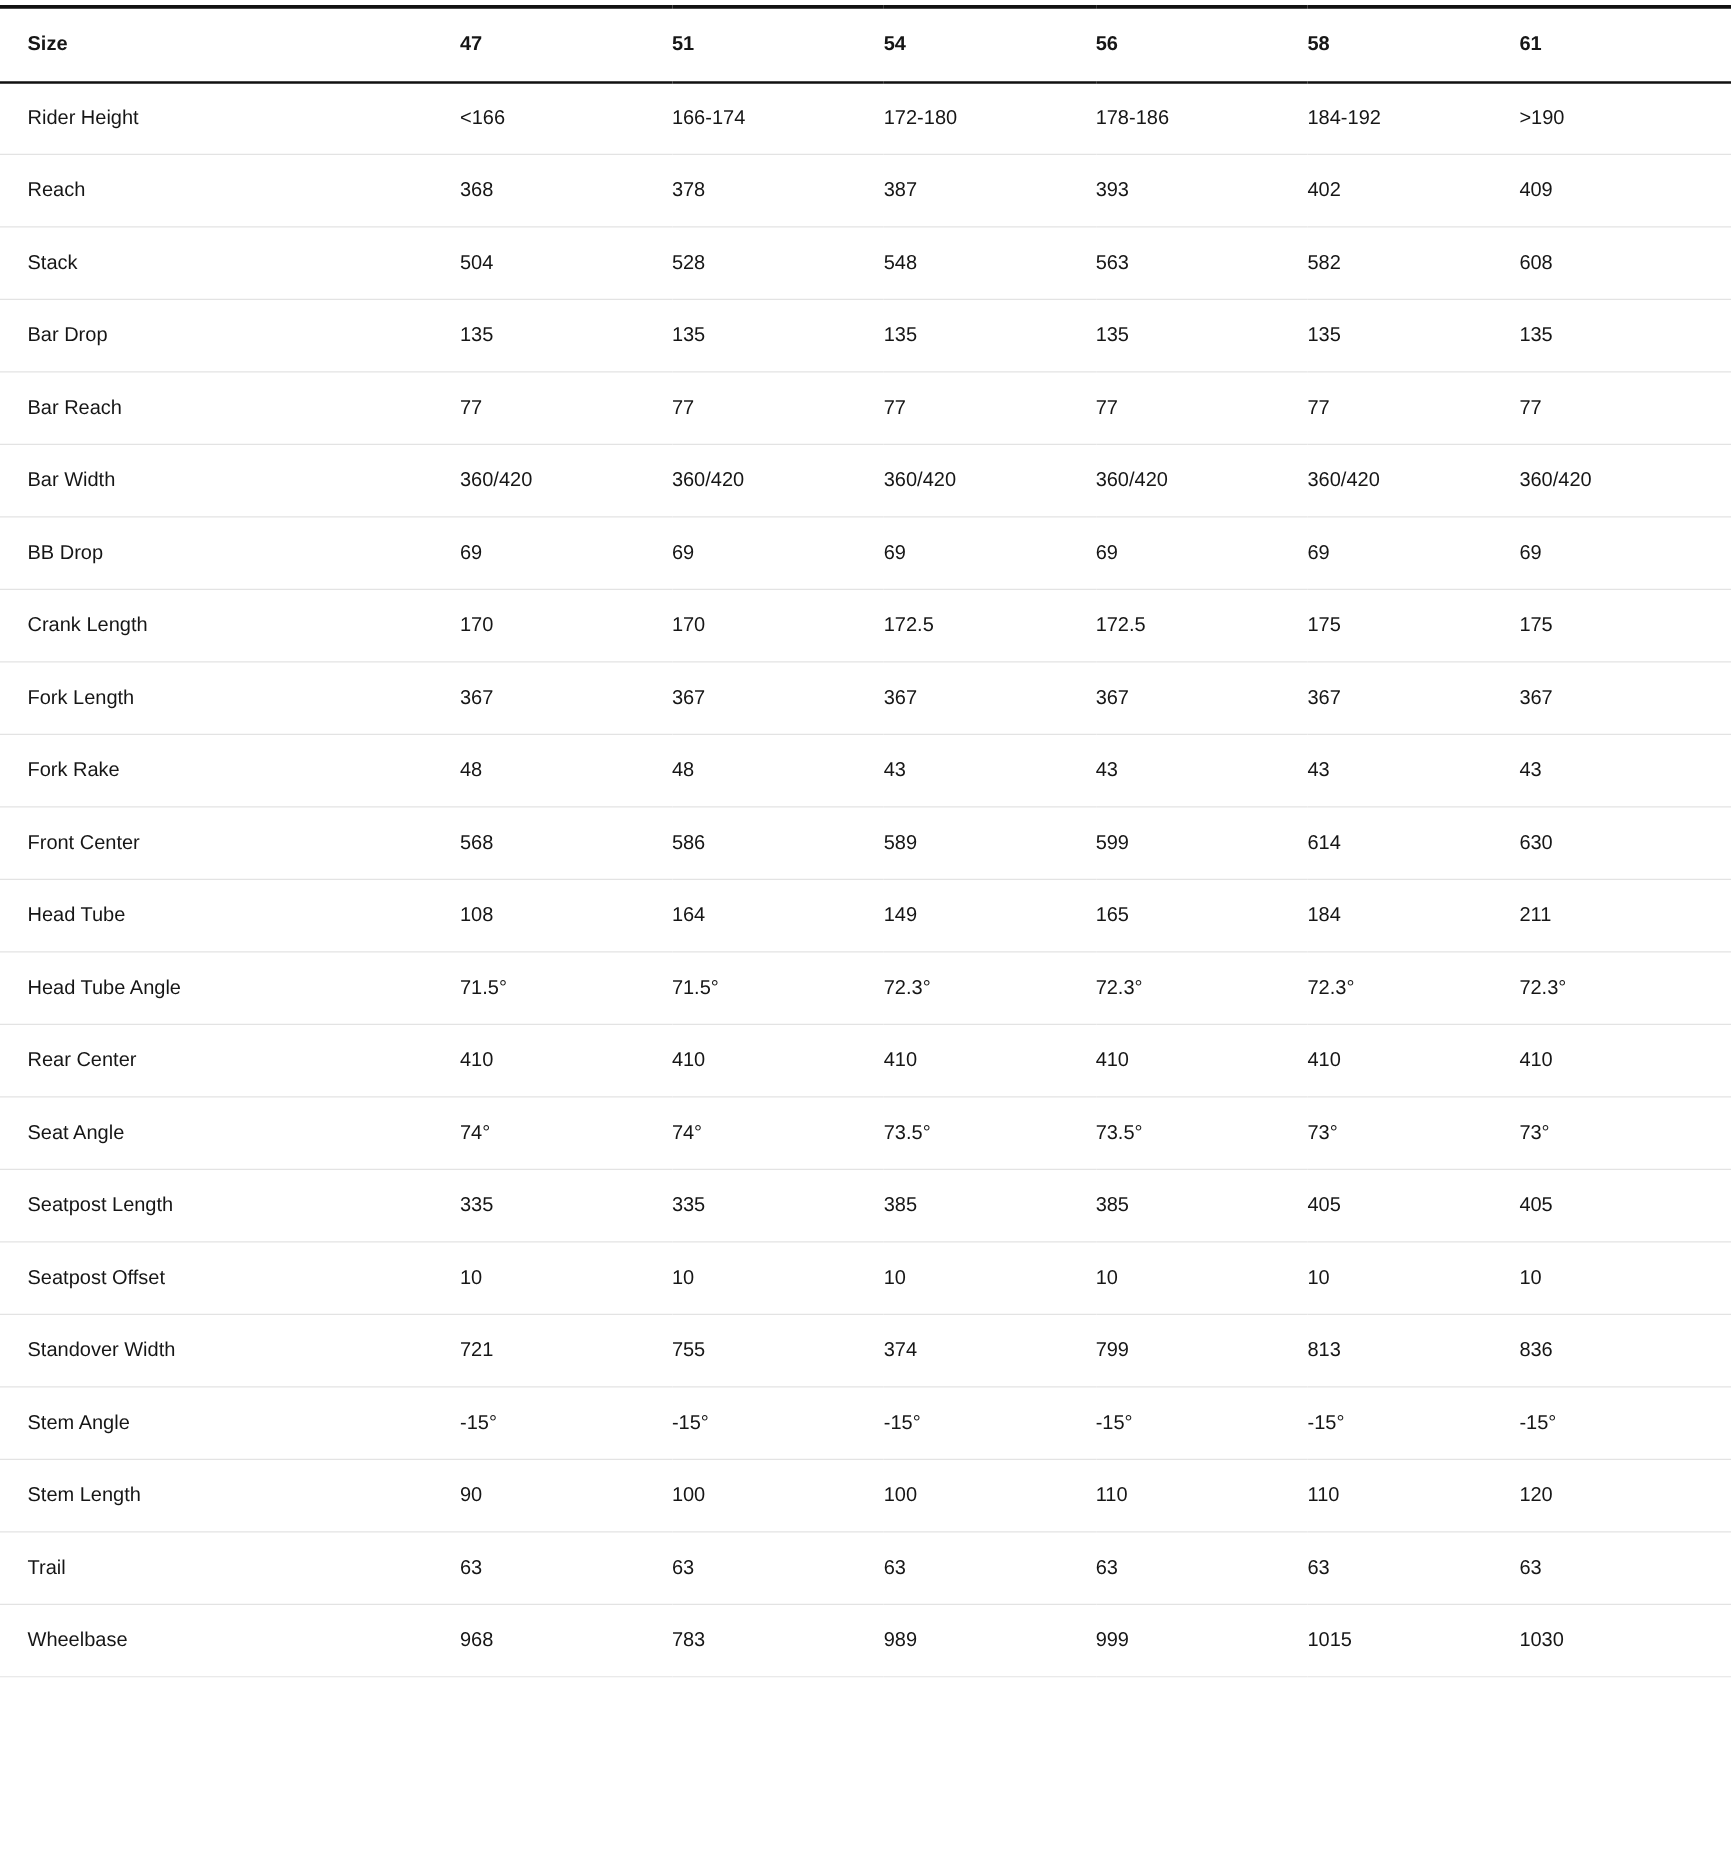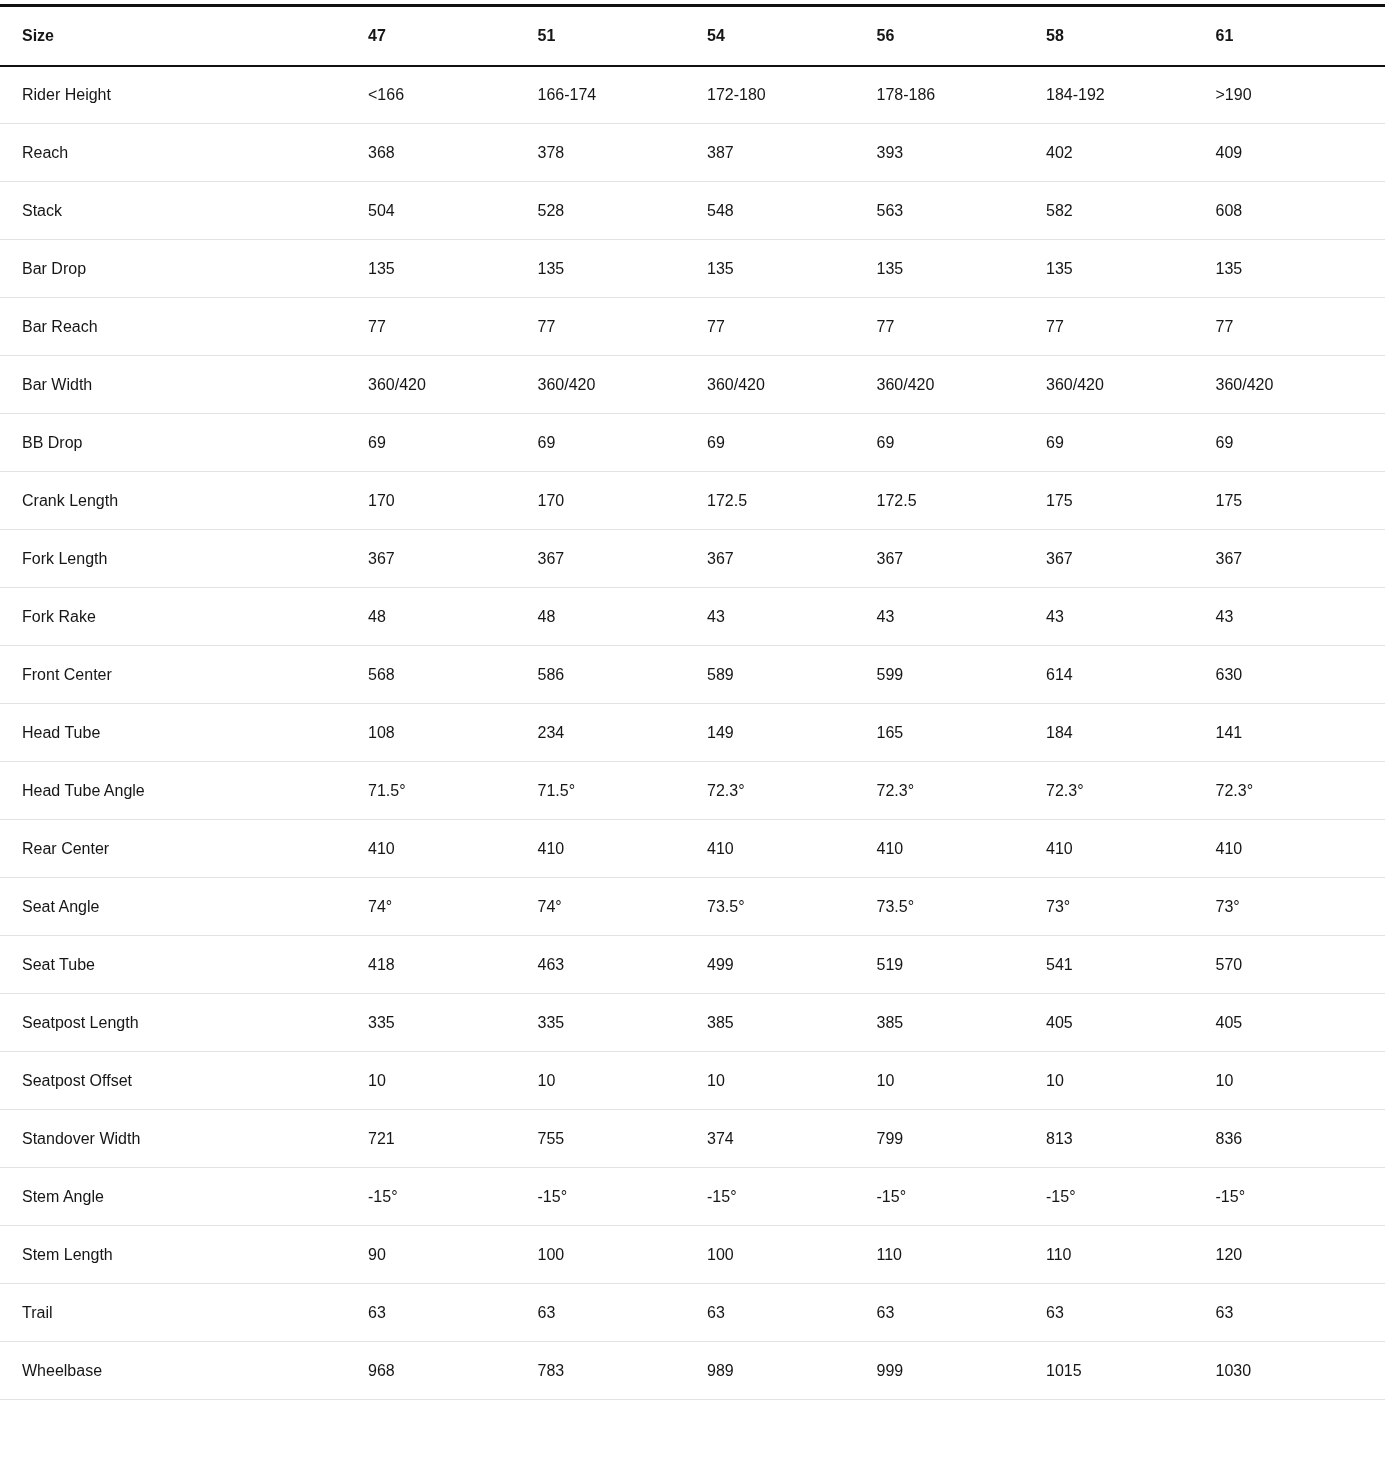--- a/index.html
+++ b/index.html
@@ -171,25 +171,25 @@
           <td>568</td>
           <td>586</td>
           <td>589</td>
           <td>599</td>
           <td>614</td>
           <td>630</td>
         </tr>
         <tr>
           <th>Head Tube</th>
           <td>108</td>
-          <td>234</td>
+          <td>164</td>
           <td>149</td>
           <td>165</td>
           <td>184</td>
-          <td>141</td>
+          <td>211</td>
         </tr>
         <tr>
           <th>Head Tube Angle</th>
           <td>71.5°</td>
           <td>71.5°</td>
           <td>72.3°</td>
           <td>72.3°</td>
           <td>72.3°</td>
           <td>72.3°</td>
         </tr>
@@ -205,29 +205,20 @@
         <tr>
           <th>Seat Angle</th>
           <td>74°</td>
           <td>74°</td>
           <td>73.5°</td>
           <td>73.5°</td>
           <td>73°</td>
           <td>73°</td>
         </tr>
         <tr>
-          <th>Seat Tube</th>
-          <td>418</td>
-          <td>463</td>
-          <td>499</td>
-          <td>519</td>
-          <td>541</td>
-          <td>570</td>
-        </tr>
-        <tr>
           <th>Seatpost Length</th>
           <td>335</td>
           <td>335</td>
           <td>385</td>
           <td>385</td>
           <td>405</td>
           <td>405</td>
         </tr>
         <tr>
           <th>Seatpost Offset</th>

